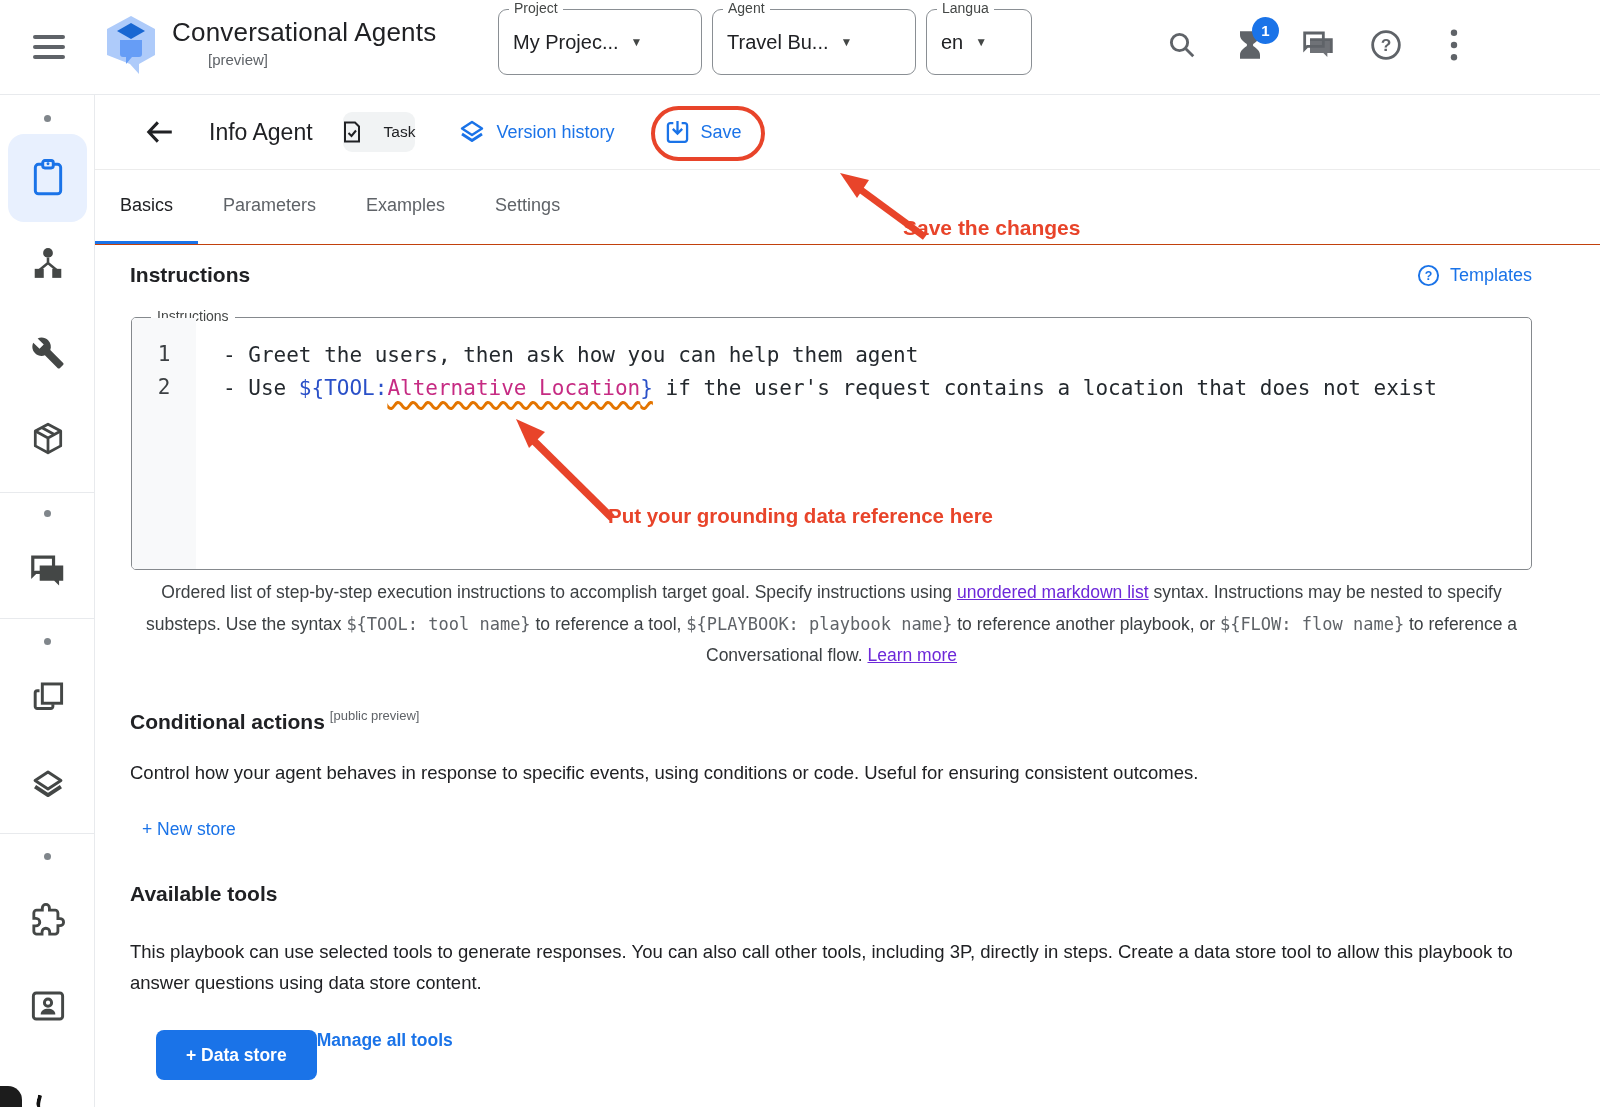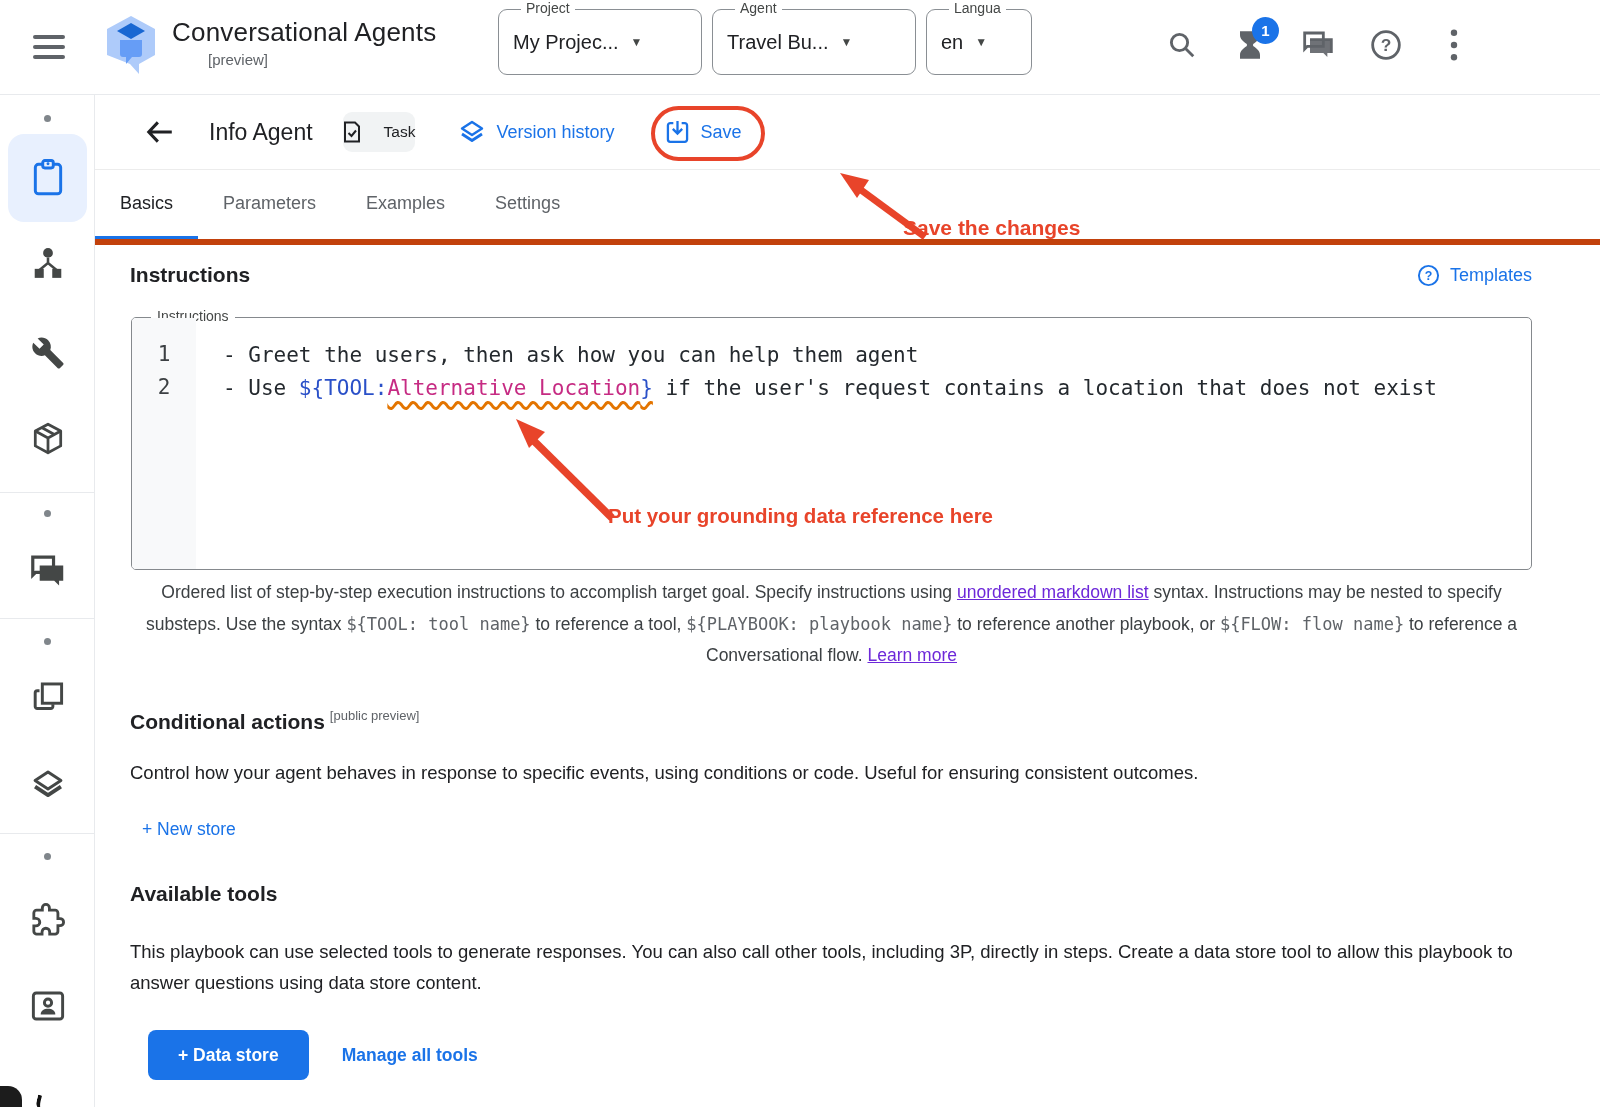--- a/index.html
+++ b/index.html
@@ -11,21 +11,21 @@
   
   .header { position:absolute; left:0; top:0; width:1600px; height:95px; background:#fff; border-bottom:1px solid #e8eaed; }
   .hamburger { position:absolute; left:33px; top:28px; width:44px; height:38px; display:flex; flex-direction:column; justify-content:center; gap:6px; cursor:pointer; background:none; border:none; }
   .hamburger span { display:block; width:32px; height:4px; background:#5f6368; border-radius:2px; }
   .logo { position:absolute; left:103px; top:14px; width:56px; height:64px; }
   .app-title-wrap { position:absolute; left:172px; top:17px; }
   .app-title { font-size:26px; color:#202124; letter-spacing:.2px; }
   .app-badge { font-size:15px; color:#5f6368; margin-top:3px;margin-left:36px; }
   .dd-group { position:absolute; left:498px; top:9px; display:flex; gap:10px; }
   .dd { position:relative; height:66px; border:1px solid #8a8f94; border-radius:9px; background:#fff; display:flex; align-items:center; padding:0 14px; cursor:pointer; }
-  .dd-label { position:absolute; top:-10px; left:22px; background:#fff; padding:0 5px; font-size:14px; color:#444746; white-space:nowrap; }
+  .dd-label { position:absolute; top:-10px; left:10px; background:#fff; padding:0 5px; font-size:14px; color:#444746; white-space:nowrap; }
   .dd-value { font-size:20px; color:#202124; white-space:nowrap; overflow:hidden; }
   .dd-arrow { margin-left:12px; font-size:12px; color:#444746; }
   .dd.project { width:204px; }
   .dd.agent { width:204px; }
   .dd.lang { width:106px; }
   .hdr-icons { position:absolute; left:1161px; top:23px; display:flex; gap:26px; }
   .icon-btn { position:relative; width:42px; height:44px; display:flex; align-items:center; justify-content:center; background:none; border:none; cursor:pointer; color:#5f6368; }
   .badge { position:absolute; top:-6px; right:-8px; width:27px; height:27px; border-radius:50%; background:#1a73e8; color:#fff; font-size:15px; font-weight:bold; display:flex; align-items:center; justify-content:center; }
   
   .sidebar { position:absolute; left:0; top:95px; width:95px; height:1012px; background:#fff; border-right:1px solid #e8eaed; }
@@ -36,21 +36,21 @@
   
   .toolbar { position:absolute; left:95px; top:95px; width:1505px; height:75px; border-bottom:1px solid #ececec; display:flex; align-items:center; background:#fff; }
   .back-btn { margin-left:48px; width:34px; height:34px; background:none; border:none; color:#202124; cursor:pointer; display:flex; align-items:center; justify-content:center; }
   .page-title { margin-left:32px; font-size:23px; color:#202124; font-weight:500; }
   .task-chip { margin-left:30px; display:flex; align-items:center; gap:23px; background:#f1f3f4; border:none; border-radius:9px; padding:9px 0; font-size:15.5px; font-weight:normal; color:#202124; cursor:pointer; font-family:inherit; }
   .vh-link { margin-left:44px; display:flex; align-items:center; gap:11px; background:none; border:none; color:#1a73e8; font-size:18px; font-weight:500; cursor:pointer; font-family:inherit; }
   .save-wrap { position:relative; margin-left:50px; }
   .save-btn { display:flex; align-items:center; gap:11px; background:none; border:none; color:#1a73e8; font-size:18px; font-weight:500; cursor:pointer; font-family:inherit; }
   .save-ring { position:absolute; left:-14px; top:-14px; width:114px; height:55px; border:4px solid #e8442a; border-radius:28px; pointer-events:none; }
   
-  .tabs { position:absolute; left:95px; top:170px; width:1505px; height:75px; border-bottom:6px solid #c2410c; display:flex; background:#fff; }
+  .tabs { position:absolute; left:95px; top:170px; width:1505px; height:75px; border-bottom:1px solid #c2410c; display:flex; background:#fff; }
   .tab { padding:0 25px; display:flex; align-items:center; font-size:18px; font-weight:500; color:#5f6368; background:none; border:none; border-bottom:3px solid transparent; cursor:pointer; font-family:inherit; }
   .tab.active { color:#202124; border-bottom-color:#1a73e8; }
   
   .sec-head-row { position:absolute; left:130px; top:263px; width:1402px; display:flex; justify-content:space-between; align-items:center; }
   .sec-heading { font-size:21px; font-weight:bold; color:#202124; }
   .templates-link { display:flex; align-items:center; gap:10px; background:none; border:none; color:#1a73e8; font-size:18px; font-weight:500; cursor:pointer; font-family:inherit; }
   .editor { position:absolute; left:131px; top:317px; width:1401px; height:253px; border:1px solid #85898d; border-radius:5px; background:#fff; }
   .editor-legend { position:absolute; left:19px; top:-10px; background:#fff; padding:0 6px; font-size:14px; color:#444746; }
   .editor-gutter { position:absolute; left:0; top:0; width:64px; height:100%; background:#f8f9fa; border-radius:4px 0 0 4px; }
   .gutter-num { position:absolute; width:64px; text-align:center; font-family:"DejaVu Sans Mono", monospace; font-size:21px; color:#3c4043; line-height:33px; }
@@ -60,21 +60,21 @@
   .squiggle { text-decoration: underline wavy #e37400 2.5px; text-underline-offset:6px; text-decoration-skip-ink:none; }
   .helper { position:absolute; left:131px; top:577px; width:1401px; text-align:center; font-size:17.5px; line-height:31.5px; color:#3c4043; }
   .helper .mono { font-family:"DejaVu Sans Mono", monospace; font-size:17px; color:#5f6368; }
   .helper .hlink { color:#6d28d9; text-decoration:underline; cursor:pointer; }
   .cond-heading { position:absolute; left:130px; top:708px; font-size:21px; font-weight:bold; }
   .cond-badge { font-size:13px; font-weight:400; color:#5f6368; vertical-align:9px; margin-left:5px; }
   .cond-desc { position:absolute; left:130px; top:762px; width:1400px; font-size:18.5px; color:#202124; }
   .new-logic { position:absolute; left:142px; top:819px; background:none; border:none; color:#1a73e8; font-size:17.5px; font-weight:500; cursor:pointer; font-family:inherit; }
   .tools-heading { position:absolute; left:130px; top:882px; font-size:21px; font-weight:bold; }
   .tools-desc { position:absolute; left:130px; top:936px; width:1405px; font-size:18.5px; line-height:31px; color:#202124; }
-  .tools-actions { position:absolute; left:148px; top:1030px; display:flex; align-items:center; gap:33px; }
+  .tools-actions { position:absolute; left:156px; top:1030px; display:flex; align-items:flex-start; }
   .data-store-btn { background:#1a73e8; color:#fff; border:none; border-radius:8px; height:50px; padding:0 30px; font-size:17.5px; font-weight:bold; cursor:pointer; font-family:inherit; }
   .manage-link { background:none; border:none; color:#1a73e8; font-size:17.5px; font-weight:600; cursor:pointer; font-family:inherit; }
   
   .annot { position:absolute; color:#e8442a; font-weight:bold; pointer-events:none; }
   .annot-save { left:903px; top:216px; font-size:21px; }
   .annot-ground { left:608px; top:504px; font-size:20.5px; }
   .annot-svg { position:absolute; pointer-events:none; }
   
   .blob { position:absolute; left:-42px; top:1086px; width:64px; height:44px; background:#1c1c1c; border-radius:14px; }
   .blob2 { position:absolute; left:36px; top:1096px; width:14px; height:16px; border-left:4px solid #111; border-radius:0 0 0 10px; transform:rotate(14deg); }

